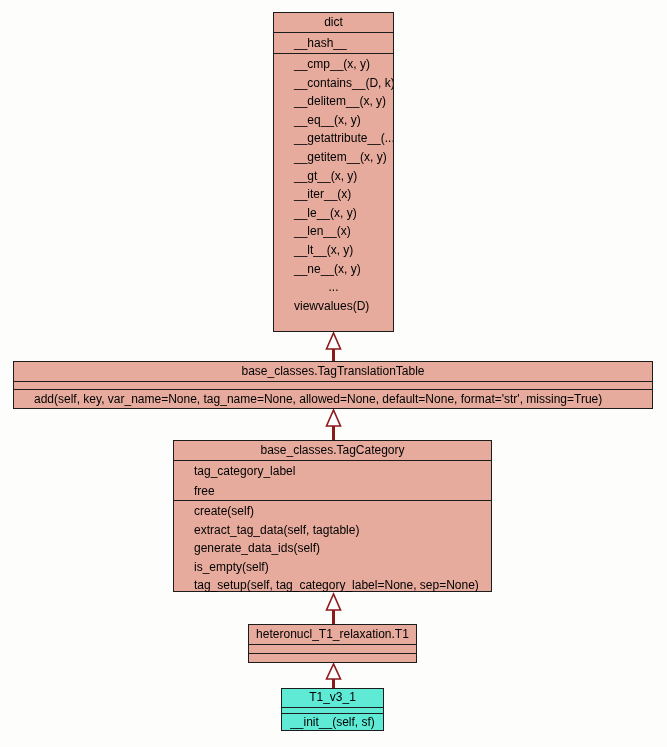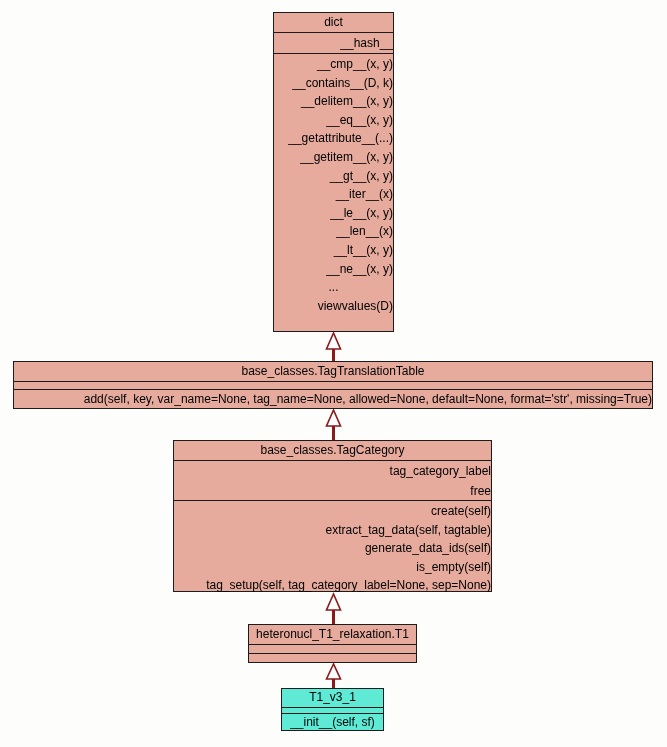--- a/index.html
+++ b/index.html
@@ -32,24 +32,23 @@
     text-align: center;
     overflow: hidden;
     white-space: nowrap;
   }
   .comp {
     box-sizing: border-box;
     border-top: 1px solid #1c1c1c;
     overflow: hidden;
   }
   .row {
-    padding-left: 5px;
+    padding-left: 20px;
     white-space: nowrap;
     overflow: hidden;
-    text-align: right;
   }
   .row.center { text-align: center; padding-left: 0; }
 </style>
 </head>
 <body>
 
 <div class="canvas">
 
   <svg class="arrow-layer" width="667" height="747" viewBox="0 0 667 747" xmlns="http://www.w3.org/2000/svg">
     <g>

